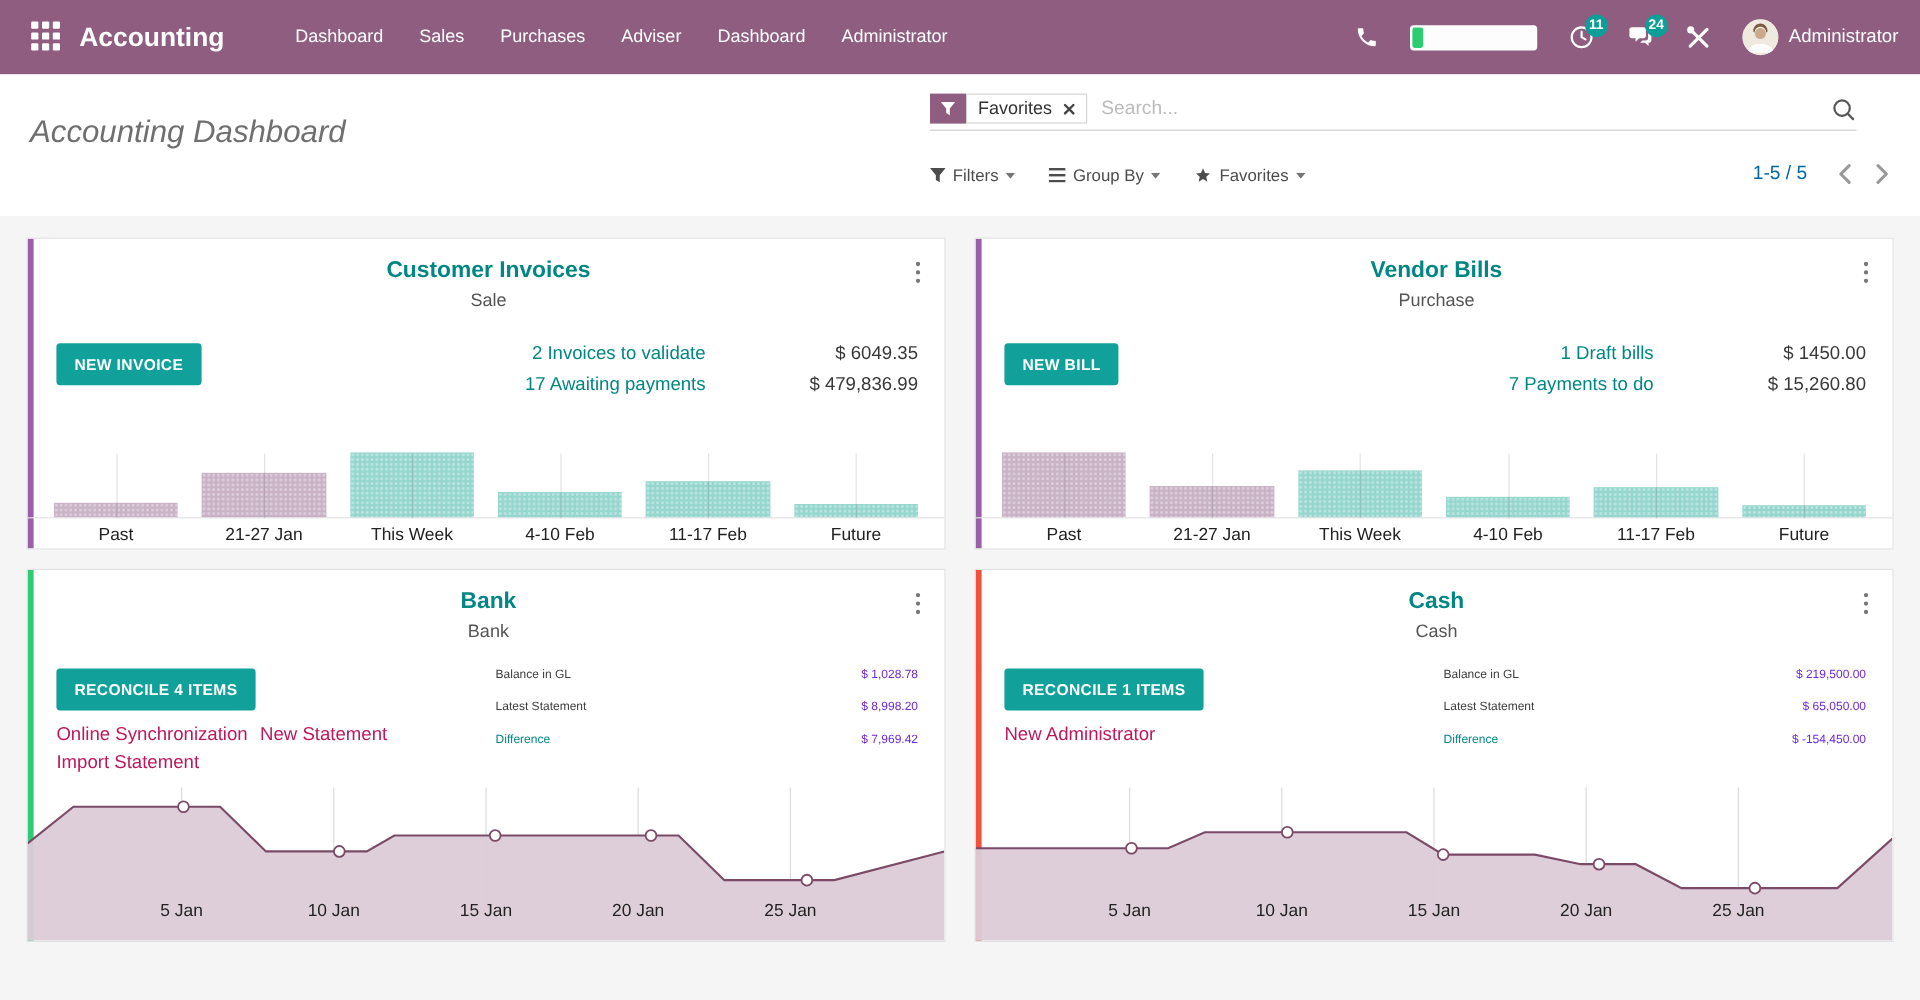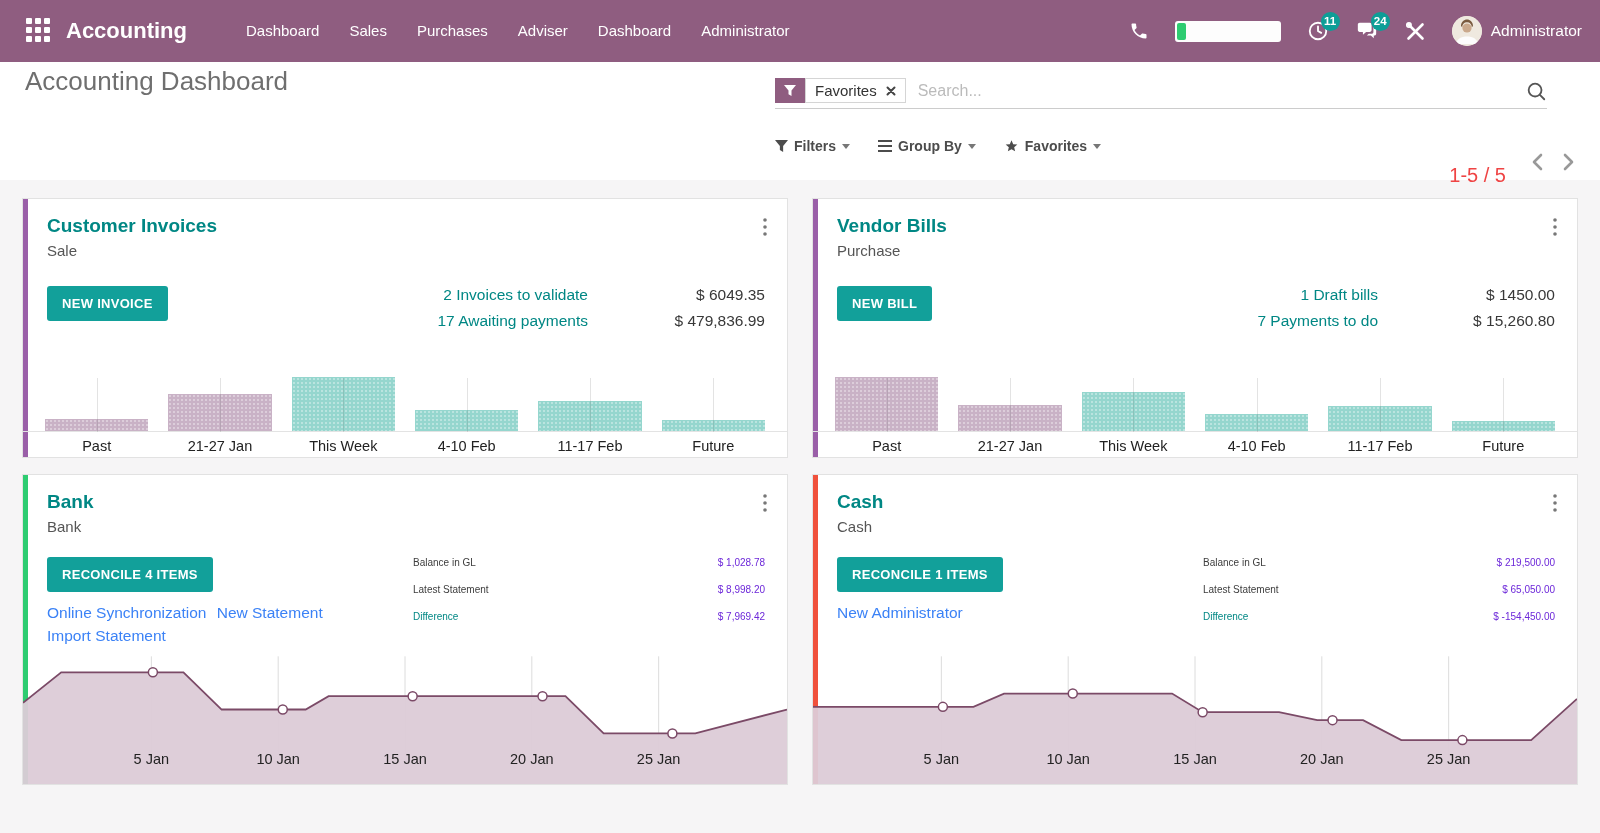--- a/index.html
+++ b/index.html
@@ -21,58 +21,58 @@
   .badge { position:absolute; top:-8px; right:-11px; background:#0d9e97; color:#fff;
     font-size:11.5px; font-weight:700; border-radius:10px; min-width:19px; height:19px;
     line-height:19px; text-align:center; padding:0 3px; }
   .timer-bar { width:106px; height:21px; background:#fdfdfd; border-radius:3px; position:relative; overflow:hidden; cursor:pointer; }
   .timer-fill { position:absolute; left:2px; top:2px; bottom:2px; width:9px; background:#2ecc71; border-radius:2px; }
   .user-menu { display:flex; align-items:center; gap:9px; cursor:pointer; }
   .avatar { width:30px; height:30px; border-radius:50%; overflow:hidden; background:#efe9df; }
   .user-name { color:#fff; font-size:15.5px; }
   
   .control-panel { background:#fff; height:118px; position:relative; }
-  .page-title { position:absolute; left:25px; top:4px; margin:0; font-size:26px; font-weight:400; color:#6f6f6f; }
+  .page-title { position:absolute; left:25px; top:32px; margin:0; font-size:26px; font-weight:400; color:#6f6f6f;font-style:italic; }
   .search-wrap { position:absolute; left:775px; width:772px; top:16px; display:flex; align-items:center;
     border-bottom:1px solid #ccc; padding-bottom:5px; }
   .facet { display:flex; align-items:stretch; margin-right:10px; }
   .facet-icon { width:30px; background:#8f5d80; display:flex; align-items:center; justify-content:center; }
   .facet-body { border:1px solid #d5d5d5; background:#fff; display:flex; align-items:center; gap:9px;
     padding:3px 9px; font-size:15px; color:#333; }
   .facet-remove { cursor:pointer; display:flex; align-items:center; }
   .search-input { flex:1; border:none; outline:none; font-size:16px; color:#333; background:transparent;
     font-family:"Liberation Sans", sans-serif; }
   .search-input::placeholder { color:#bbb; }
   .magnifier { cursor:pointer; display:flex; align-items:center; }
   .filters-row { position:absolute; left:775px; top:76px; display:flex; align-items:center; gap:28px; }
-  .dropdown { display:flex; align-items:center; gap:6px; font-size:14px; font-weight:700; color:#4c4c4c; cursor:pointer; }
+  .dropdown { display:flex; align-items:center; gap:6px; font-size:14px; font-weight:400; color:#4c4c4c; cursor:pointer; }
   .pager { position:absolute; right:26px; top:74px; display:flex; align-items:center; gap:20px; }
-  .pager-value { font-size:20px; color:#ef4444; margin-right:6px;margin-top:28px; }
+  .pager-value { font-size:16px; color:#0369a1; margin-right:6px; }
   .pager-btn { cursor:pointer; display:flex; align-items:center; }
   
   .content { padding:18px 22px 0 22px; display:grid; grid-template-columns:1fr 1fr; gap:16px 24px; }
   .card { background:#fff; border:1px solid #e2e2e2; position:relative; overflow:hidden; height:260px; }
   .card.tall { height:311px; }
   .stripe { position:absolute; left:0; top:0; bottom:0; width:5px; background:#9a5fa8; }
-  .card-head { padding:16px 20px 0 24px; position:relative; }
+  .card-head { padding:16px 20px 0 24px; position:relative;text-align:center; }
   .card-title { margin:0; font-size:19px; font-weight:700; color:#008784; cursor:pointer; }
   .card-subtitle { font-size:15px; color:#555; margin-top:5px; }
   .kebab { position:absolute; top:15px; right:16px; cursor:pointer; background:none; border:none; padding:4px; }
   .inv-body { display:flex; align-items:flex-start; padding:0 22px 0 24px; margin-top:27px; }
   .btn { background:#12a09a; color:#fff; font-weight:700; font-size:13px; letter-spacing:.3px;
     padding:10px 15px; border:none; border-radius:3px; cursor:pointer; font-family:"Liberation Sans", sans-serif; }
   .stats { margin-left:auto; display:grid; grid-template-columns:auto 165px; column-gap:12px; row-gap:8px;
     font-size:15.5px; align-items:baseline; }
   .stat-label { color:#008784; text-align:right; cursor:pointer; }
   .stat-amount { text-align:right; color:#383838; }
   .bank-body { display:flex; align-items:flex-start; padding:0 22px 0 24px; margin-top:22px; }
   .bank-left { display:flex; flex-direction:column; align-items:flex-start; }
   .links-line { margin-top:12px; font-size:15.5px; }
   .links-line + .links-line { margin-top:5px; }
-  .card-link { color:#3b82f6; cursor:pointer; text-decoration:none; margin-right:6px; }
+  .card-link { color:#be185d; cursor:pointer; text-decoration:none; margin-right:6px; }
   .balance { margin-left:auto; width:352px; display:grid; grid-template-columns:1fr auto; row-gap:16px;
     font-size:10px; }
   .balance-label { color:#3d3d3d; }
   .balance-label.link { color:#008784; cursor:pointer; }
   .balance-amount { text-align:right; color:#6d28d9; }
   
   .bar-chart { position:absolute; left:0; right:0; bottom:0; height:81px; }
   .baseline { position:absolute; left:0; right:0; bottom:25px; height:1px; background:#e3e3e3; }
   .slots { position:absolute; left:12px; right:12px; top:0; bottom:0; display:flex; }
   .slot { flex:1; position:relative; }

